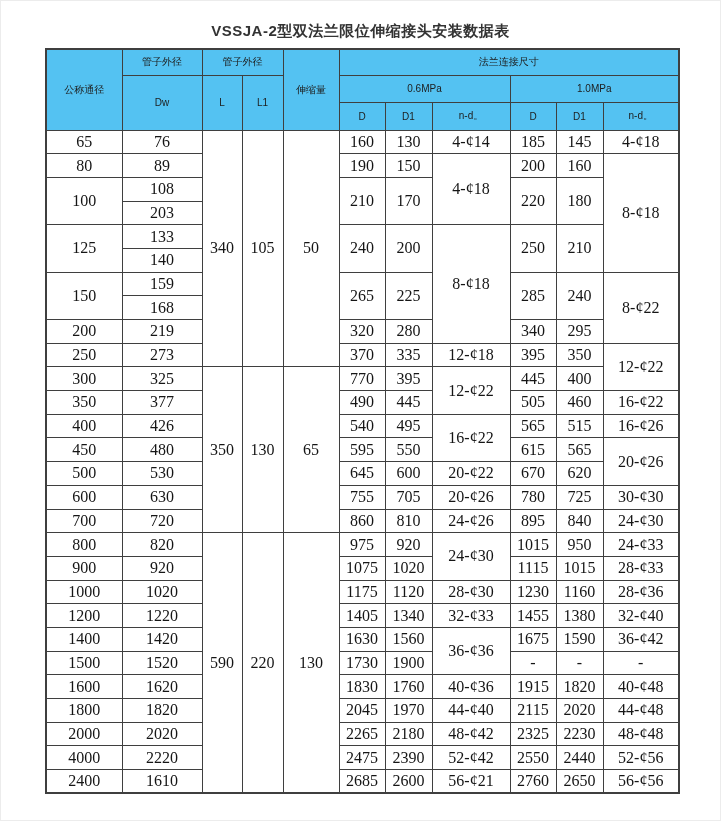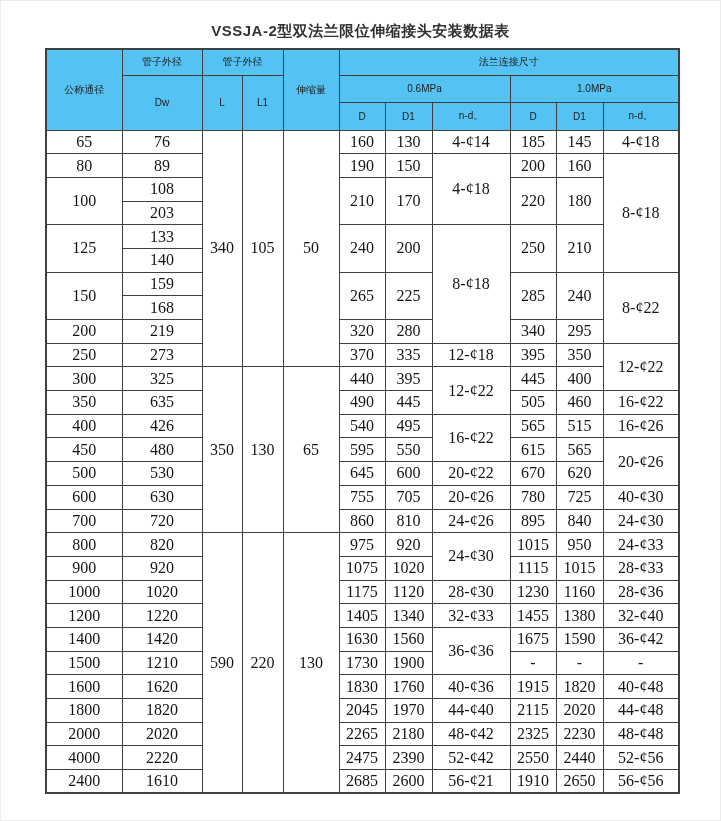--- a/index.html
+++ b/index.html
@@ -176,29 +176,29 @@
           <td>395</td>
           <td>350</td>
           <td rowspan="2">12-¢22</td>
         </tr>
         <tr>
           <td>300</td>
           <td>325</td>
           <td rowspan="7">350</td>
           <td rowspan="7">130</td>
           <td rowspan="7">65</td>
-          <td>440</td>
+          <td>770</td>
           <td>395</td>
           <td rowspan="2">12-¢22</td>
           <td>445</td>
           <td>400</td>
         </tr>
         <tr>
           <td>350</td>
-          <td>635</td>
+          <td>377</td>
           <td>490</td>
           <td>445</td>
           <td>505</td>
           <td>460</td>
           <td>16-¢22</td>
         </tr>
         <tr>
           <td>400</td>
           <td>426</td>
           <td>540</td>
@@ -227,21 +227,21 @@
           <td>620</td>
         </tr>
         <tr>
           <td>600</td>
           <td>630</td>
           <td>755</td>
           <td>705</td>
           <td>20-¢26</td>
           <td>780</td>
           <td>725</td>
-          <td>40-¢30</td>
+          <td>30-¢30</td>
         </tr>
         <tr>
           <td>700</td>
           <td>720</td>
           <td>860</td>
           <td>810</td>
           <td>24-¢26</td>
           <td>895</td>
           <td>840</td>
           <td>24-¢30</td>
@@ -293,21 +293,21 @@
           <td>1420</td>
           <td>1630</td>
           <td>1560</td>
           <td rowspan="2">36-¢36</td>
           <td>1675</td>
           <td>1590</td>
           <td>36-¢42</td>
         </tr>
         <tr>
           <td>1500</td>
-          <td>1210</td>
+          <td>1520</td>
           <td>1730</td>
           <td>1900</td>
           <td>-</td>
           <td>-</td>
           <td>-</td>
         </tr>
         <tr>
           <td>1600</td>
           <td>1620</td>
           <td>1830</td>
@@ -346,19 +346,19 @@
           <td>2550</td>
           <td>2440</td>
           <td>52-¢56</td>
         </tr>
         <tr>
           <td>2400</td>
           <td>1610</td>
           <td>2685</td>
           <td>2600</td>
           <td>56-¢21</td>
-          <td>1910</td>
+          <td>2760</td>
           <td>2650</td>
           <td>56-¢56</td>
         </tr>
       </tbody>
   </table>
 </div>
 
 </body></html>

